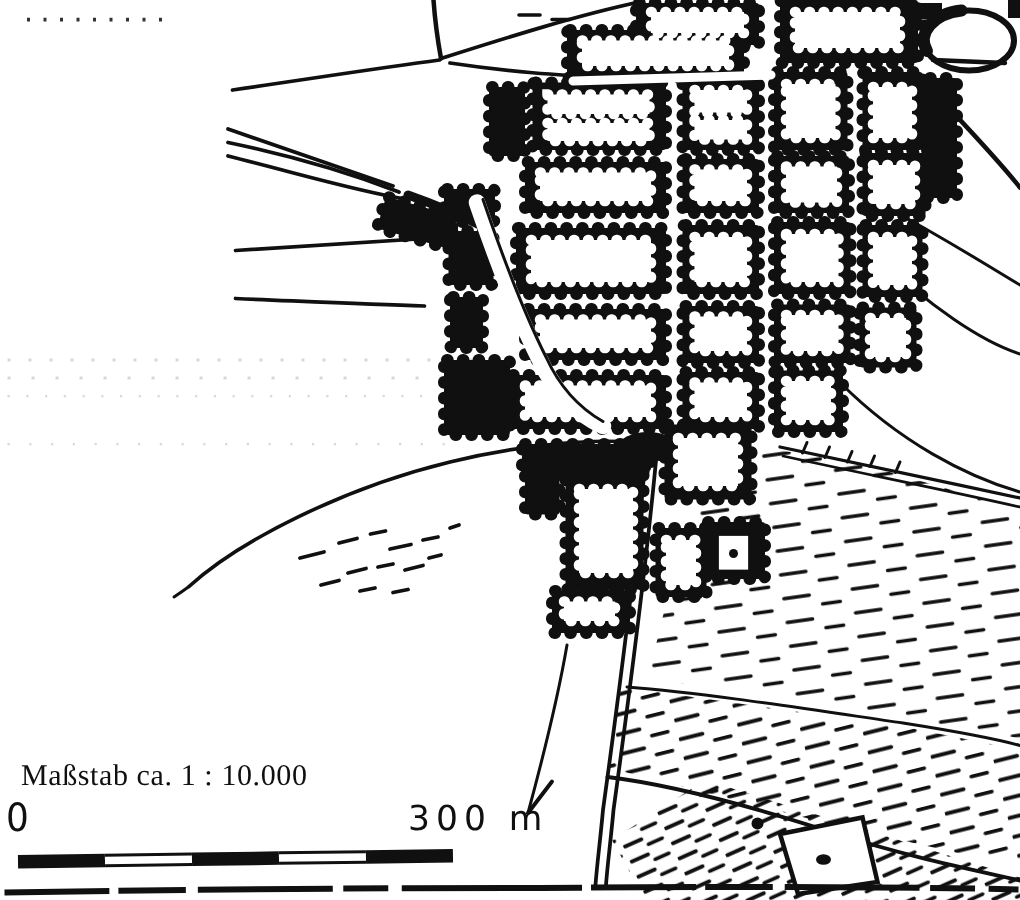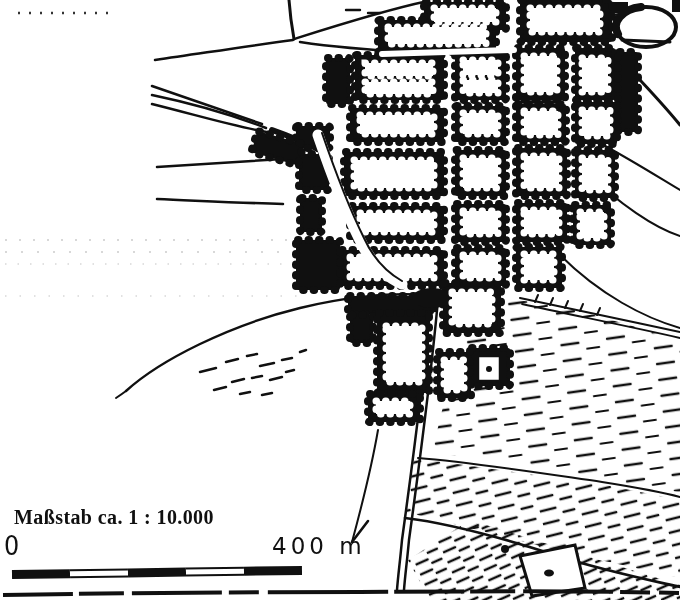--- a/index.html
+++ b/index.html
@@ -4,21 +4,21 @@
 <style>
   html,body{margin:0;padding:0;background:#ffffff;}
   .page{
     position:relative;width:680px;height:600px;overflow:hidden;
     background:#ffffff;font-family:"Liberation Serif",serif;
   }
   .page svg{position:absolute;left:0;top:0;}
   .label{position:absolute;color:#101010;white-space:nowrap;}
   .caption{
     left:14px;top:506px;font-family:"Liberation Serif",serif;
-    font-size:20px;font-weight:700;letter-spacing:.4px;
+    font-size:20px;font-weight:400;letter-spacing:.4px;
   }
   .zero{
     left:4px;top:531px;font-family:"DejaVu Sans",sans-serif;
     font-size:26px;font-weight:500;transform:scaleX(.92);transform-origin:left;
   }
   .endlab{
     left:272px;top:533px;font-family:"DejaVu Sans",sans-serif;
     font-size:23px;font-weight:500;letter-spacing:4px;
   }
   .scalebar{
@@ -208,21 +208,21 @@
     <path d="M520,556 L575,545 L585,588 L532,596 Z" fill="#ffffff" stroke="#101010" stroke-width="3"></path>
     <ellipse cx="549" cy="573" rx="5" ry="3.5" fill="#101010"></ellipse>
     <circle cx="505" cy="549" r="4" fill="#101010"></circle>
   </g>
 
   <path d="M3,595 C120,593 240,592 360,592 C480,591 600,591 679,593" fill="none" stroke="#101010" stroke-width="4" stroke-dasharray="70 6 45 8 90 7 30 9 120 6"></path>
 </svg>
 
 <div class="label caption">Maßstab ca. 1 : 10.000</div>
 <div class="label zero">0</div>
-<div class="label endlab">400 m</div>
+<div class="label endlab">300 m</div>
 <div class="scalebar" id="scalebar">
       <div class="seg black"></div>
       <div class="seg white"></div>
       <div class="seg black"></div>
       <div class="seg white"></div>
       <div class="seg black"></div>
     </div>
 
 </div>
 

